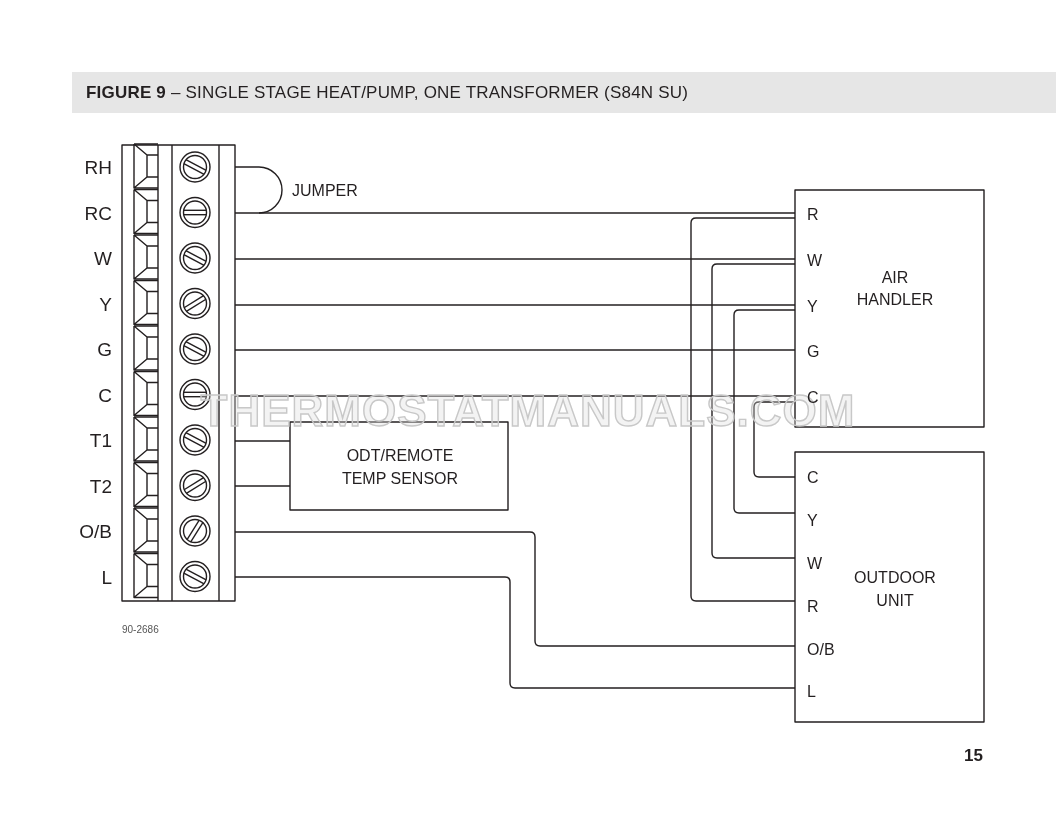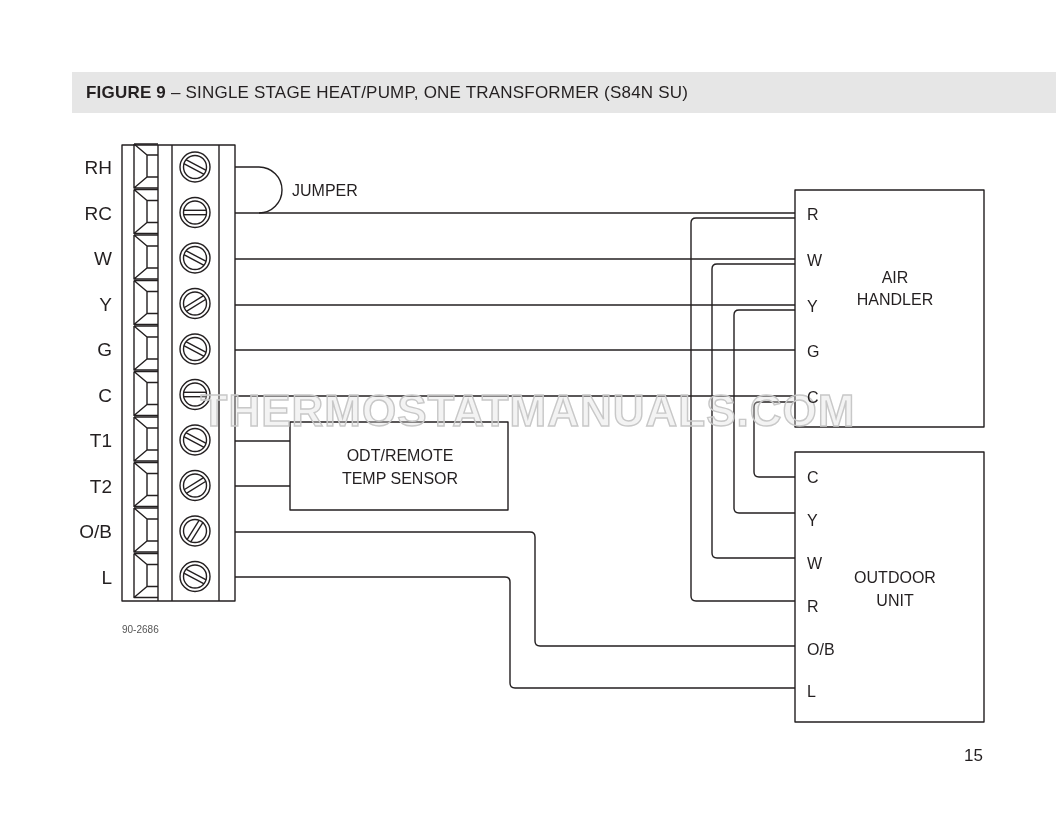--- a/index.html
+++ b/index.html
@@ -7,21 +7,21 @@
          font-family: "Liberation Sans", "DejaVu Sans", sans-serif; color: #231f20; }
   .fig-header { position: absolute; left: 72px; top: 72px; width: 1045px; height: 41px;
                 background: #e6e6e6; }
   .fig-header .title { position: absolute; left: 14px; top: 11px; font-size: 17px; letter-spacing: 0.2px; }
   .fig-header .title b { font-weight: 700; }
   svg.diagram { position: absolute; left: 0; top: 0; }
   .t-label { font-size: 19px; fill: #231f20; font-family: "Liberation Sans", sans-serif; }
   .term { font-size: 16px; fill: #231f20; font-family: "Liberation Sans", sans-serif; }
   .box-label { font-size: 16px; fill: #231f20; font-family: "Liberation Sans", sans-serif; }
   .small { font-size: 10px; fill: #555; font-family: "Liberation Sans", sans-serif; }
-  .page-num { position: absolute; left: 964px; top: 746px; font-size: 17px; font-weight: 400; }
+  .page-num { position: absolute; left: 964px; top: 746px; font-size: 17px; font-weight: 700; }
   .watermark { font-size: 44px; font-weight: 700; fill: none; stroke: #c8c8c8; stroke-width: 1.4;
                letter-spacing: 1px; font-family: "Liberation Sans", sans-serif; }
   .watermark-fill { font-size: 44px; font-weight: 700; fill: rgba(220,220,220,0.35);
                letter-spacing: 1px; font-family: "Liberation Sans", sans-serif; }
 </style>
 </head>
 <body>
 
 <div class="fig-header">
   <div class="title"><b>FIGURE 9</b><span> – </span><span>SINGLE STAGE HEAT/PUMP, ONE TRANSFORMER (S84N SU)</span></div>

